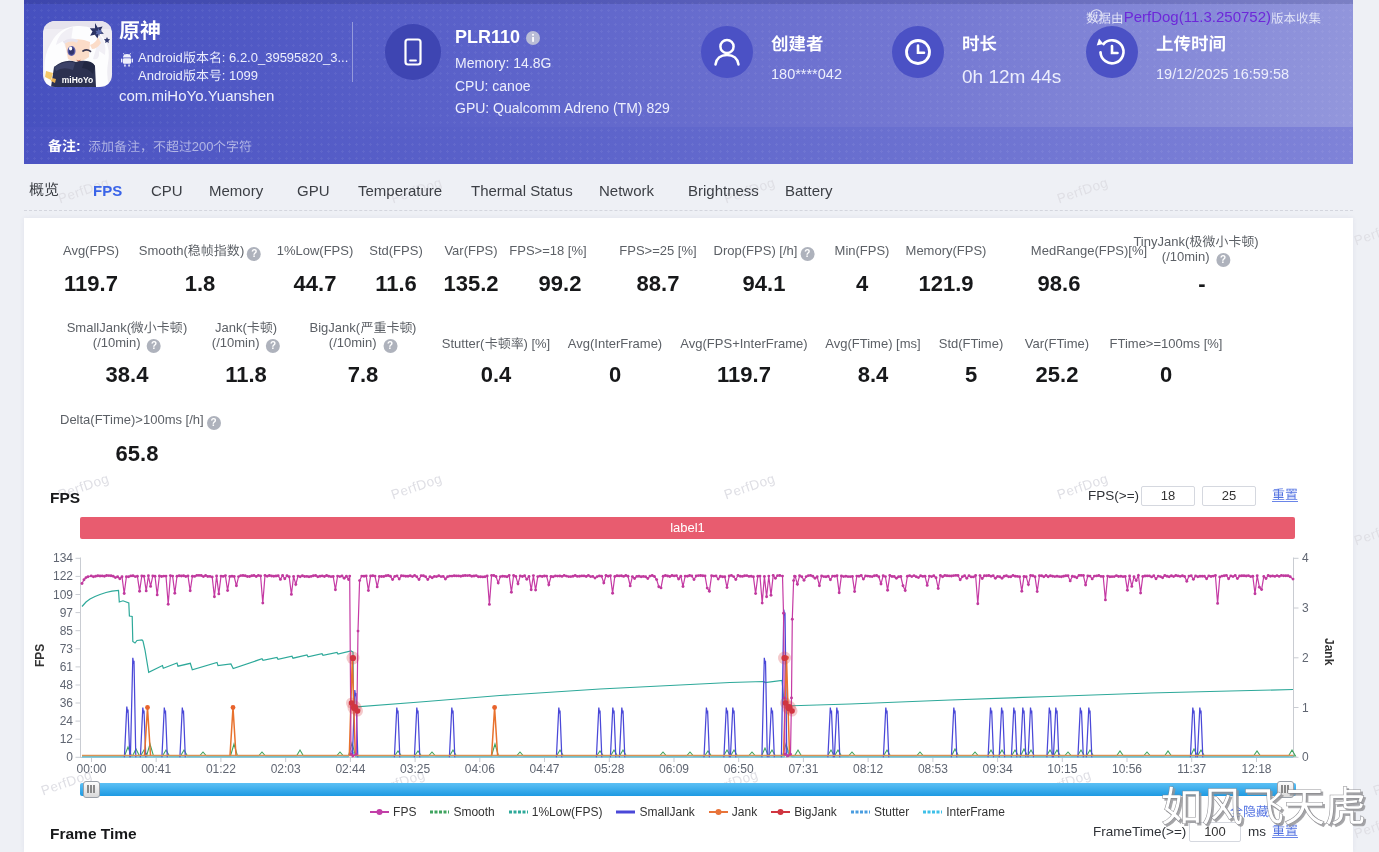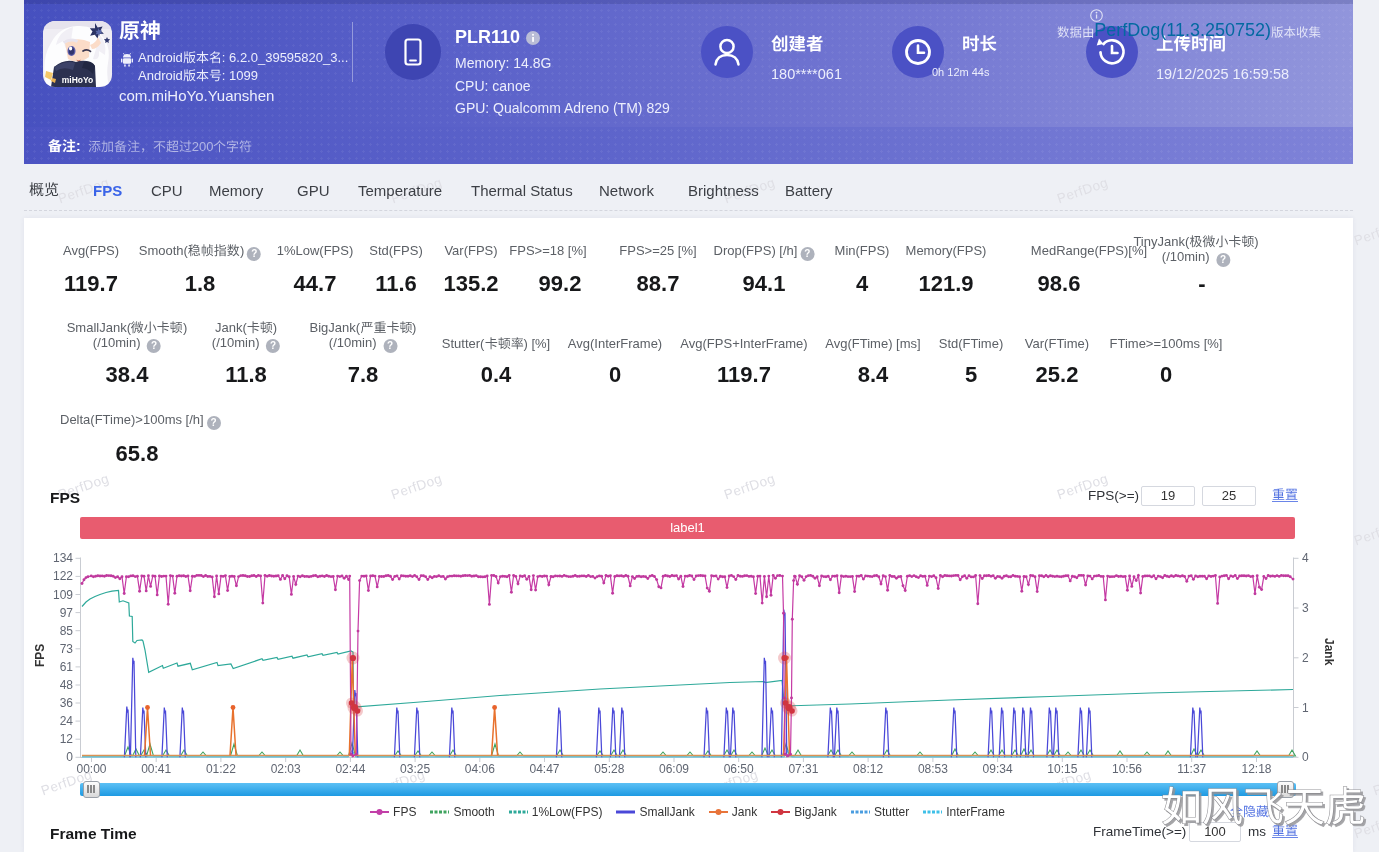--- a/index.html
+++ b/index.html
@@ -137,54 +137,54 @@
 <circle cx="26" cy="20.5" r="6.6" fill="none" stroke="#fff" stroke-width="2.5"></circle>
 <path d="M14.5,38.5 q1.5,-9.5 11.5,-9.5 q10,0 11.5,9.5" fill="none" stroke="#fff" stroke-width="2.5" stroke-linecap="round"></path>
 </svg>
 <div class="ht" style="left:771px;top:35px"><svg class="ck " style="vertical-align:-0.150em;" width="52.5" height="17.5" viewBox="0 0 52.5 17.5">
       <g fill="#fff" transform="translate(0,15.05) scale(0.0175,-0.0175)">
         <path transform="translate(0,0)" d="M809 830H928V51Q928 0 915.5 -26.0Q903 -52 872 -66Q840 -80 790.5 -84.0Q741 -88 671 -88Q667 -63 655.0 -29.5Q643 4 630 28Q662 27 692.5 26.0Q723 25 747.0 25.0Q771 25 781 25Q796 26 802.5 31.5Q809 37 809 51ZM617 735H732V167H617ZM186 486H457V383H186ZM134 486H250V76Q250 45 259.5 37.0Q269 29 303 29Q311 29 329.0 29.0Q347 29 369.0 29.0Q391 29 410.0 29.0Q429 29 439 29Q460 29 470.5 38.5Q481 48 485.5 75.0Q490 102 493 155Q512 142 542.5 129.5Q573 117 596 111Q590 41 575.0 0.5Q560 -40 530.5 -56.5Q501 -73 449 -73Q440 -73 424.0 -73.0Q408 -73 387.5 -73.0Q367 -73 347.0 -73.0Q327 -73 311.5 -73.0Q296 -73 288 -73Q229 -73 195.5 -60.0Q162 -47 148.0 -14.5Q134 18 134 76ZM413 486H528Q528 486 527.5 470.5Q527 455 526 445Q522 362 517.5 308.0Q513 254 505.0 223.0Q497 192 485 178Q470 161 454.0 154.0Q438 147 418 144Q400 141 371.5 140.5Q343 140 310 141Q309 165 301.0 193.0Q293 221 281 242Q306 239 326.5 238.5Q347 238 358 238Q368 238 374.5 240.0Q381 242 387 248Q393 256 398.0 279.5Q403 303 406.5 349.5Q410 396 413 471ZM286 727 366 797Q406 756 452.0 705.5Q498 655 538.5 607.0Q579 559 603 521L515 438Q493 477 454.5 527.5Q416 578 371.5 630.5Q327 683 286 727ZM297 852 407 817Q356 698 278.0 595.0Q200 492 103 418Q93 431 77.5 448.0Q62 465 46.0 481.0Q30 497 17 507Q78 548 132.0 604.5Q186 661 228.5 724.5Q271 788 297 852Z"></path>
         <path transform="translate(1000,0)" d="M334 637H948V548H334ZM377 359H904V275H377ZM338 225H936V134H338ZM557 849H671V66H557ZM388 775H893V407H383V498H787V685H388ZM56 795H283V690H56ZM140 509H282V405H137ZM240 509H261L282 512L349 496Q329 272 269.5 128.0Q210 -16 111 -90Q103 -78 87.0 -62.5Q71 -47 54.0 -33.0Q37 -19 25 -11Q119 53 172.0 176.0Q225 299 240 489ZM144 348Q173 248 220.0 186.5Q267 125 330.0 92.5Q393 60 470.0 48.5Q547 37 636 37Q653 37 685.5 37.0Q718 37 758.0 37.0Q798 37 839.0 37.5Q880 38 914.5 38.5Q949 39 970 39Q962 27 953.5 7.5Q945 -12 938.0 -32.5Q931 -53 927 -70H874H632Q525 -70 435.5 -55.0Q346 -40 274.0 1.0Q202 42 147.5 118.5Q93 195 56 318ZM91 360Q87 371 78.5 388.5Q70 406 61.0 423.5Q52 441 44 452Q60 456 79.5 475.0Q99 494 114 519Q125 536 147.5 577.5Q170 619 195.5 674.5Q221 730 240 788V793L282 810L354 762Q313 664 264.0 574.0Q215 484 170 419V417Q170 417 158.0 411.5Q146 406 130.0 397.0Q114 388 102.5 378.0Q91 368 91 360Z"></path>
         <path transform="translate(2000,0)" d="M50 546H950V441H50ZM136 742H708V638H136ZM313 198H759V107H313ZM313 40H759V-61H313ZM372 850H491V487H372ZM812 821 915 767Q818 631 687.0 519.0Q556 407 404.5 321.0Q253 235 91 175Q84 188 71.0 206.5Q58 225 43.5 244.0Q29 263 18 274Q181 326 329.5 406.0Q478 486 601.5 591.0Q725 696 812 821ZM245 361H835V-86H710V262H365V-90H245Z"></path>
       </g>
     </svg></div>
-<div class="hs" style="left:771px;top:66px;font-size:14.5px">180****061</div>
+<div class="hs" style="left:771px;top:66px;font-size:14.5px">180****042</div>
 <div class="circ" style="left:892px;top:26px;width:52px;height:52px"></div>
 <svg class="abs" style="left:892px;top:26px;z-index:3" width="52" height="52" viewBox="0 0 52 52">
 <circle cx="26" cy="26" r="11.5" fill="none" stroke="#fff" stroke-width="2.8"></circle>
 <path d="M26,19.5 V26.7 H32" fill="none" stroke="#fff" stroke-width="2.6" stroke-linecap="round"></path>
 </svg>
 <div class="ht" style="left:962px;top:35px"><svg class="ck " style="vertical-align:-0.150em;" width="35.0" height="17.5" viewBox="0 0 35.0 17.5">
       <g fill="#fff" transform="translate(0,15.05) scale(0.0175,-0.0175)">
         <path transform="translate(0,0)" d="M122 771H411V96H122V203H299V664H122ZM129 490H330V385H129ZM66 771H178V15H66ZM448 665H971V546H448ZM747 843H869V70Q869 16 855.5 -11.5Q842 -39 808 -53Q775 -67 721.5 -71.0Q668 -75 593 -74Q589 -49 577.0 -13.5Q565 22 551 47Q587 46 620.5 45.0Q654 44 680.0 44.0Q706 44 717 44Q734 44 740.5 50.0Q747 56 747 71ZM459 428 558 480Q582 446 611.0 405.5Q640 365 665.5 326.5Q691 288 708 260L601 198Q587 227 562.5 267.0Q538 307 510.5 349.5Q483 392 459 428Z"></path>
         <path transform="translate(1000,0)" d="M220 -80Q217 -65 209.0 -45.5Q201 -26 192.0 -7.5Q183 11 174 22Q191 31 207.0 48.5Q223 66 223 98V846H349V21Q349 21 336.0 14.5Q323 8 304.0 -2.5Q285 -13 265.5 -26.0Q246 -39 233.0 -53.0Q220 -67 220 -80ZM220 -80 209 31 266 72 564 137Q564 110 567.5 76.0Q571 42 575 21Q472 -4 407.0 -20.0Q342 -36 305.5 -47.0Q269 -58 250.5 -65.5Q232 -73 220 -80ZM51 473H950V353H51ZM574 412Q605 324 660.0 254.0Q715 184 793.5 134.0Q872 84 974 58Q960 45 944.0 24.5Q928 4 914.0 -17.5Q900 -39 890 -57Q780 -21 698.5 40.0Q617 101 559.0 188.0Q501 275 462 385ZM752 832 874 778Q825 725 760.5 675.5Q696 626 627.0 584.5Q558 543 492 513Q482 526 464.0 545.0Q446 564 428.0 582.5Q410 601 394 612Q462 636 528.5 670.5Q595 705 653.0 746.0Q711 787 752 832Z"></path>
       </g>
     </svg></div>
-<div class="hs" style="left:932px;top:66px;font-size:11px">0h 12m 44s</div>
+<div class="hs" style="left:962px;top:66px;font-size:19px">0h 12m 44s</div>
 <div class="circ" style="left:1086px;top:26px;width:52px;height:52px"></div>
 <svg class="abs" style="left:1086px;top:26px;z-index:3" width="52" height="52" viewBox="0 0 52 52">
 <path d="M17.5,18 a11.5,11.5 0 1 1 -3,8.3" fill="none" stroke="#fff" stroke-width="2.7" stroke-linecap="round"></path>
 <path d="M13,12.5 l4.5,5.5 l-6.8,1.5 Z" fill="#fff"></path>
 <path d="M26,20 V27 H31.5" fill="none" stroke="#fff" stroke-width="2.6" stroke-linecap="round"></path>
 </svg>
 <div class="ht" style="left:1156px;top:35px"><svg class="ck " style="vertical-align:-0.150em;" width="70.0" height="17.5" viewBox="0 0 70.0 17.5">
       <g fill="#fff" transform="translate(0,15.05) scale(0.0175,-0.0175)">
         <path transform="translate(0,0)" d="M471 549H887V428H471ZM43 81H958V-40H43ZM403 837H532V14H403Z"></path>
         <path transform="translate(1000,0)" d="M240 846 354 810Q321 726 277.0 640.5Q233 555 182.0 478.5Q131 402 76 345Q71 360 59.5 383.5Q48 407 35.0 431.0Q22 455 12 470Q57 516 99.5 576.0Q142 636 178.5 705.0Q215 774 240 846ZM139 569 255 685 256 684V-88H139ZM487 361H854V249H487ZM814 361H834L852 367L936 314Q895 268 846.5 215.5Q798 163 747.5 110.5Q697 58 650 10L552 72Q599 117 648.5 168.5Q698 220 742.0 267.5Q786 315 814 349ZM549 839 669 824Q651 752 631.5 674.0Q612 596 591.0 518.5Q570 441 550.5 372.0Q531 303 514 249H387Q406 306 428.0 378.0Q450 450 471.5 529.0Q493 608 513.0 688.0Q533 768 549 839ZM351 744H912V634H351ZM293 557H964V446H293ZM449 115 533 188Q583 160 636.0 126.5Q689 93 735.0 59.5Q781 26 811 -2L726 -92Q698 -63 651.5 -26.0Q605 11 552.0 48.0Q499 85 449 115Z"></path>
         <path transform="translate(2000,0)" d="M122 771H411V96H122V203H299V664H122ZM129 490H330V385H129ZM66 771H178V15H66ZM448 665H971V546H448ZM747 843H869V70Q869 16 855.5 -11.5Q842 -39 808 -53Q775 -67 721.5 -71.0Q668 -75 593 -74Q589 -49 577.0 -13.5Q565 22 551 47Q587 46 620.5 45.0Q654 44 680.0 44.0Q706 44 717 44Q734 44 740.5 50.0Q747 56 747 71ZM459 428 558 480Q582 446 611.0 405.5Q640 365 665.5 326.5Q691 288 708 260L601 198Q587 227 562.5 267.0Q538 307 510.5 349.5Q483 392 459 428Z"></path>
         <path transform="translate(3000,0)" d="M71 609H195V-88H71ZM85 785 180 843Q203 821 227.5 794.5Q252 768 272.5 741.5Q293 715 304 692L203 627Q193 649 173.5 676.5Q154 704 131.5 732.5Q109 761 85 785ZM339 800H881V688H339ZM814 800H938V40Q938 -2 929.0 -25.5Q920 -49 895 -63Q870 -76 834.0 -79.5Q798 -83 751 -83Q747 -60 737.5 -28.5Q728 3 717 24Q741 23 765.0 23.0Q789 23 797 23Q807 23 810.5 27.0Q814 31 814 41ZM404 282V186H597V282ZM404 473V378H597V473ZM297 569H709V90H297Z"></path>
       </g>
     </svg></div>
 <div class="hs" style="left:1156px;top:66px;font-size:14.5px">19/12/2025 16:59:58</div>
 <svg class="abs" style="right:276px;top:9px;z-index:3" width="13" height="13" viewBox="0 0 13 13">
 <circle cx="6.5" cy="6.5" r="5.8" fill="none" stroke="#dfe1f5" stroke-width="1.1"></circle>
 <rect x="5.9" y="5.4" width="1.3" height="4.2" fill="#dfe1f5"></rect>
     <circle cx="6.5" cy="3.6" r=".9" fill="#dfe1f5"></circle>
   </svg>
-<div class="hs" style="right:58px;top:20px;font-size:18px;color:#0369a1"><svg class="ck " style="vertical-align:-0.150em;" width="37.5" height="12.5" viewBox="0 0 37.5 12.5">
+<div class="hs" style="right:58px;top:8px;font-size:15px;color:#6d28d9"><svg class="ck " style="vertical-align:-0.150em;" width="37.5" height="12.5" viewBox="0 0 37.5 12.5">
       <g fill="#e4e6f8" transform="translate(0,10.75) scale(0.0125,-0.0125)">
         <path transform="translate(0,0)" d="M70 323H454V260H70ZM50 654H531V592H50ZM443 821 506 793Q485 759 461.0 724.0Q437 689 417 664L368 688Q381 706 394.5 729.5Q408 753 421.0 777.5Q434 802 443 821ZM257 841H327V404H257ZM88 793 143 815Q164 785 182.5 749.0Q201 713 207 686L150 661Q144 687 126.0 724.5Q108 762 88 793ZM258 628 309 598Q285 557 247.5 515.0Q210 473 166.5 437.5Q123 402 80 378Q73 391 61.5 408.0Q50 425 39 435Q81 454 123.0 484.0Q165 514 201.0 552.0Q237 590 258 628ZM316 607Q330 600 356.0 583.5Q382 567 412.5 548.0Q443 529 468.0 513.0Q493 497 503 489L461 435Q448 447 424.5 466.0Q401 485 373.0 506.0Q345 527 320.0 545.5Q295 564 279 574ZM612 646H948V576H612ZM629 832 698 821Q683 725 661.0 636.5Q639 548 608.5 471.5Q578 395 538 337Q533 343 522.5 352.0Q512 361 500.5 369.5Q489 378 481 383Q520 436 548.5 507.0Q577 578 597.0 661.0Q617 744 629 832ZM813 606 883 599Q860 430 815.0 300.5Q770 171 692.0 76.5Q614 -18 493 -83Q489 -75 482.0 -63.5Q475 -52 466.5 -40.5Q458 -29 451 -22Q566 34 639.0 120.5Q712 207 753.0 328.0Q794 449 813 606ZM647 583Q670 450 711.5 332.0Q753 214 817.0 125.5Q881 37 972 -12Q959 -22 944.5 -39.5Q930 -57 921 -71Q827 -14 761.5 81.0Q696 176 653.5 301.5Q611 427 585 572ZM110 153 157 198Q209 178 266.0 151.0Q323 124 374.0 96.0Q425 68 460 43L412 -6Q379 19 328.0 48.5Q277 78 220.0 105.5Q163 133 110 153ZM429 323H442L454 326L495 309Q464 201 402.0 125.5Q340 50 256.5 2.5Q173 -45 77 -72Q71 -59 61.0 -41.5Q51 -24 41 -14Q130 7 208.5 48.5Q287 90 344.5 155.5Q402 221 429 312ZM110 153Q132 184 155.0 224.0Q178 264 198.5 306.5Q219 349 233 387L300 375Q284 334 263.0 291.0Q242 248 220.0 209.0Q198 170 178 140Z"></path>
         <path transform="translate(1000,0)" d="M431 796H923V537H432V603H851V731H431ZM395 796H468V494Q468 431 464.0 356.5Q460 282 447.0 204.5Q434 127 409.5 54.0Q385 -19 344 -79Q337 -73 326.0 -64.5Q315 -56 302.5 -48.5Q290 -41 282 -37Q321 21 343.5 88.0Q366 155 377.5 226.5Q389 298 392.0 366.5Q395 435 395 494ZM435 427H958V362H435ZM516 22H886V-40H516ZM663 545H734V209H663ZM484 238H927V-77H858V174H550V-81H484ZM29 309Q88 325 172.0 350.5Q256 376 341 403L352 334Q273 308 193.5 282.0Q114 256 49 235ZM42 638H350V568H42ZM167 839H237V14Q237 -17 229.5 -33.5Q222 -50 203 -59Q185 -68 155.0 -71.0Q125 -74 77 -73Q76 -60 69.5 -39.5Q63 -19 56 -4Q88 -5 114.5 -5.0Q141 -5 150 -4Q159 -4 163.0 -0.5Q167 3 167 14Z"></path>
         <path transform="translate(2000,0)" d="M150 353H847V279H150ZM150 57H845V-18H150ZM114 646H888V-76H810V571H189V-80H114ZM459 840H535V17H459Z"></path>
       </g>
     </svg>PerfDog(11.3.250752)<svg class="ck " style="vertical-align:-0.150em;" width="50.0" height="12.5" viewBox="0 0 50.0 12.5">
       <g fill="#e4e6f8" transform="translate(0,10.75) scale(0.0125,-0.0125)">
         <path transform="translate(0,0)" d="M134 563H439V496H134ZM524 548H882V479H524ZM282 842H351V523H282ZM137 351H378V-79H309V283H137ZM105 820H174V423Q174 357 171.0 289.5Q168 222 159.0 156.0Q150 90 132.0 29.5Q114 -31 84 -83Q78 -75 68.5 -67.0Q59 -59 49.0 -50.5Q39 -42 30 -37Q55 11 70.0 67.0Q85 123 92.5 183.5Q100 244 102.5 304.5Q105 365 105 422ZM861 548H875L887 551L932 539Q910 375 858.0 254.0Q806 133 730.0 50.0Q654 -33 559 -82Q555 -73 547.0 -61.5Q539 -50 530.5 -39.0Q522 -28 514 -21Q601 18 672.0 94.5Q743 171 792.0 281.5Q841 392 861 534ZM631 504Q654 383 697.0 279.0Q740 175 806.0 98.0Q872 21 963 -22Q955 -29 945.0 -39.5Q935 -50 926.5 -61.0Q918 -72 912 -82Q819 -32 752.5 52.0Q686 136 642.5 247.5Q599 359 573 492ZM901 832 948 768Q888 754 813.0 742.0Q738 730 658.5 722.0Q579 714 504 709Q502 722 495.5 740.5Q489 759 483 772Q557 778 634.5 787.0Q712 796 781.5 807.5Q851 819 901 832ZM483 772H555V427Q555 364 551.5 296.5Q548 229 538.5 161.5Q529 94 509.5 31.5Q490 -31 457 -85Q450 -78 439.5 -70.5Q429 -63 417.5 -55.0Q406 -47 397 -43Q426 7 443.0 65.5Q460 124 469.0 186.0Q478 248 480.5 309.5Q483 371 483 427Z"></path>
         <path transform="translate(1000,0)" d="M65 629H937V553H65ZM226 183H772V107H226ZM460 839H539V-80H460ZM387 604 455 583Q418 479 361.5 383.5Q305 288 237.0 209.5Q169 131 93 79Q87 88 77.0 99.5Q67 111 56.5 121.5Q46 132 37 140Q111 185 178.0 258.0Q245 331 299.0 420.5Q353 510 387 604ZM609 601Q643 508 697.5 420.0Q752 332 820.5 261.0Q889 190 965 146Q956 139 944.5 127.5Q933 116 923.0 104.0Q913 92 906 81Q829 132 760.0 209.5Q691 287 635.0 382.5Q579 478 542 581Z"></path>
         <path transform="translate(2000,0)" d="M549 645H956V574H549ZM577 840 654 828Q637 731 610.0 641.0Q583 551 547.0 474.0Q511 397 463 338Q458 346 448.5 358.0Q439 370 428.5 382.0Q418 394 409 401Q453 452 485.0 521.5Q517 591 540.0 672.0Q563 753 577 840ZM811 610 885 600Q858 432 808.0 303.0Q758 174 677.0 79.5Q596 -15 475 -81Q471 -73 462.0 -61.5Q453 -50 444.0 -38.5Q435 -27 426 -19Q543 38 620.0 125.0Q697 212 742.5 333.0Q788 454 811 610ZM577 582Q609 450 661.0 332.0Q713 214 788.5 124.5Q864 35 964 -15Q956 -22 945.5 -32.5Q935 -43 926.5 -54.5Q918 -66 912 -76Q809 -19 732.5 77.0Q656 173 603.0 298.5Q550 424 516 569ZM324 825H398V-81H324ZM92 100 85 171 119 202 358 281Q361 265 366.5 246.5Q372 228 376 216Q290 185 237.0 165.0Q184 145 155.5 133.0Q127 121 113.5 114.0Q100 107 92 100ZM92 100Q89 110 84.0 122.5Q79 135 73.0 148.0Q67 161 61 169Q72 176 84.0 191.5Q96 207 96 237V729H170V170Q170 170 158.0 163.0Q146 156 131.0 145.0Q116 134 104.0 122.0Q92 110 92 100Z"></path>
@@ -312,21 +312,21 @@
 <div class="lbl" style="left:971px;top:336px">Std(FTime)</div>
 <div class="val" style="left:971px;top:362px">5</div>
 <div class="lbl" style="left:1057px;top:336px">Var(FTime)</div>
 <div class="val" style="left:1057px;top:362px">25.2</div>
 <div class="lbl" style="left:1166px;top:336px">FTime&gt;=100ms [%]</div>
 <div class="val" style="left:1166px;top:362px">0</div>
 <div class="abs" style="left:60px;top:412px;font-size:13px;color:#5c6066;z-index:3">Delta(FTime)&gt;100ms [/h]<span class="q">?</span></div>
 <div class="val" style="left:137px;top:441px">65.8</div>
 <div class="abs" style="left:50px;top:489px;font-size:15.5px;font-weight:bold;color:#17181a;z-index:3">FPS</div>
 <div class="abs" style="left:1088px;top:488px;font-size:13.5px;color:#2f3237;z-index:3">FPS(&gt;=)</div>
-<div class="inp" style="left:1141px;top:486px;width:54px">19</div>
+<div class="inp" style="left:1141px;top:486px;width:54px">18</div>
 <div class="inp" style="left:1202px;top:486px;width:54px">25</div>
 <div class="blue" style="left:1272px;top:488px;border-bottom:1px solid #6a85e8;line-height:13px"><svg class="ck " style="vertical-align:-0.150em;" width="26.0" height="13.0" viewBox="0 0 26.0 13.0">
       <g fill="#5272e2" transform="translate(0,11.18) scale(0.013,-0.013)">
         <path transform="translate(0,0)" d="M52 13H949V-48H52ZM58 663H944V601H58ZM127 160H886V100H127ZM459 764H534V-16H459ZM807 834 847 776Q780 764 695.5 754.5Q611 745 518.0 738.5Q425 732 331.0 727.5Q237 723 149 722Q149 735 143.5 752.5Q138 770 133 781Q220 784 313.5 788.5Q407 793 497.5 799.5Q588 806 667.5 815.0Q747 824 807 834ZM232 360V284H772V360ZM232 486V411H772V486ZM159 540H848V229H159Z"></path>
         <path transform="translate(1000,0)" d="M651 748V658H820V748ZM417 748V658H582V748ZM189 748V658H348V748ZM117 802H895V603H117ZM68 545H922V486H68ZM456 622 533 617Q525 565 512.5 506.5Q500 448 490 405H419Q426 434 433.0 471.5Q440 509 446.0 548.5Q452 588 456 622ZM57 6H945V-50H57ZM226 320H771V275H226ZM230 217H769V172H230ZM234 113H773V68H234ZM190 427H808V-25H734V376H262V-25H190Z"></path>
       </g>
     </svg></div>
 <div class="abs" style="left:80px;top:517px;width:1215px;height:22px;background:#e85c6f;border-radius:2px;z-index:3;color:#fff;font-size:13px;text-align:center;line-height:22px">label1</div>
 <svg id="chart" width="1379" height="240" viewBox="0 540 1379 240" style="position:absolute;left:0;top:540px;z-index:3">
     <style>.tk{font:12px "Liberation Sans",sans-serif;fill:#606672}</style>

